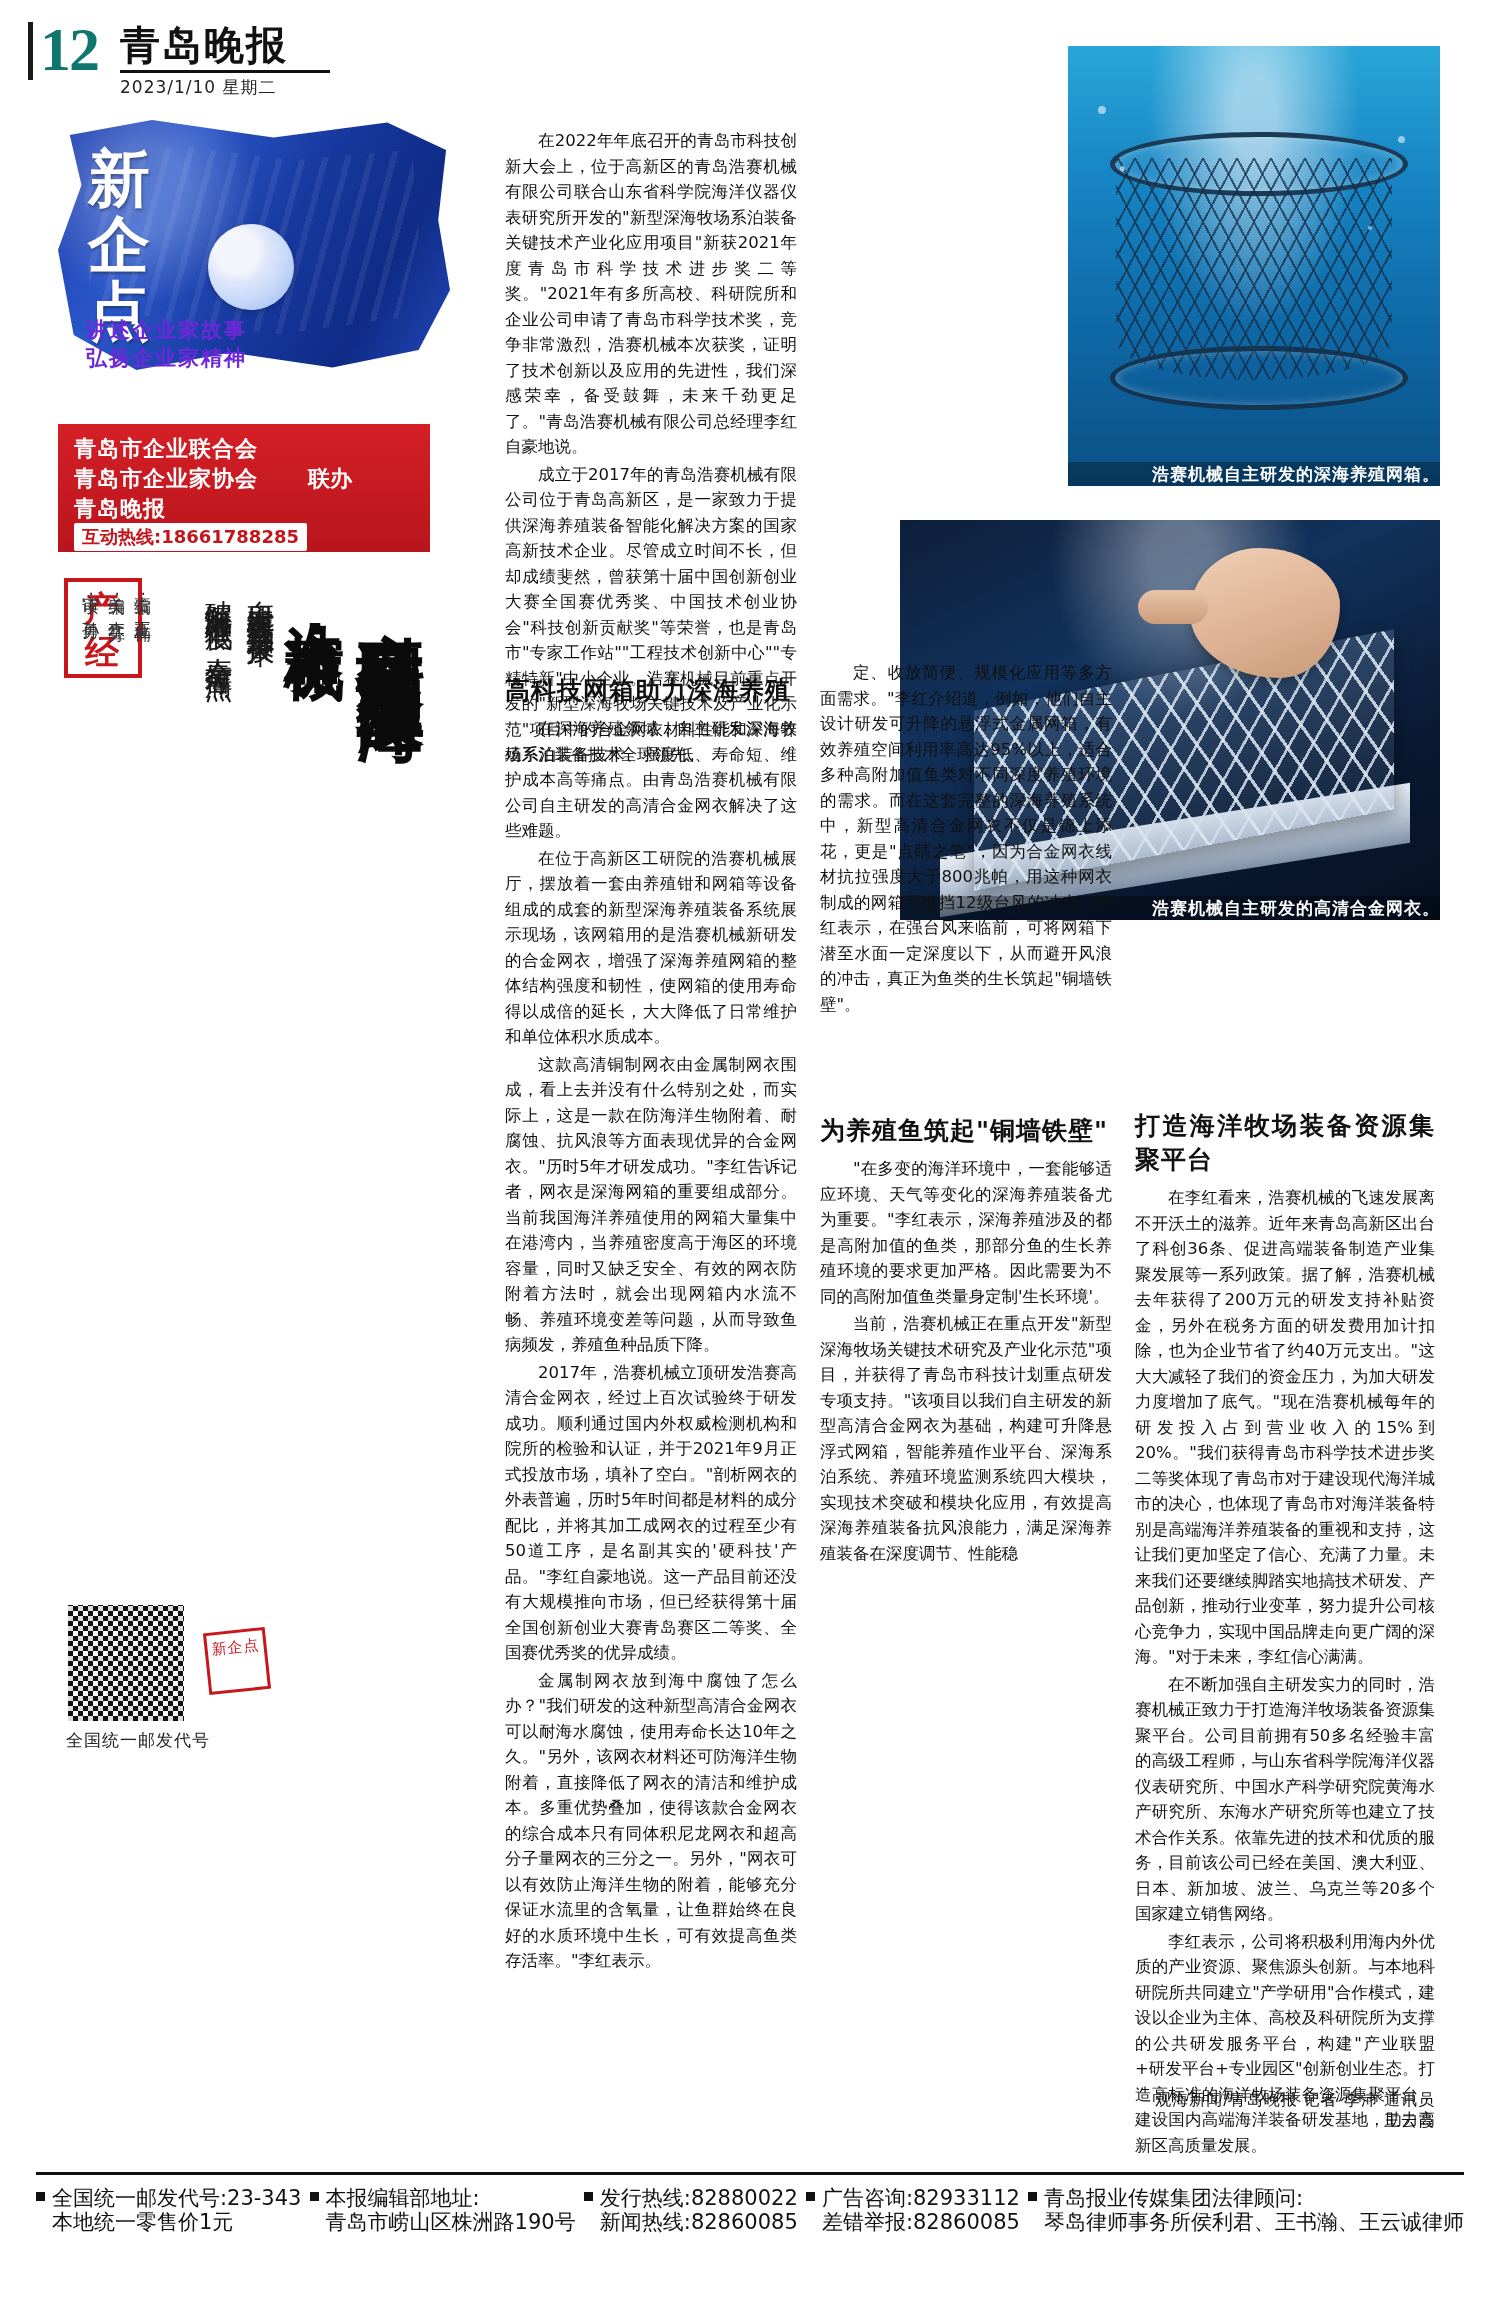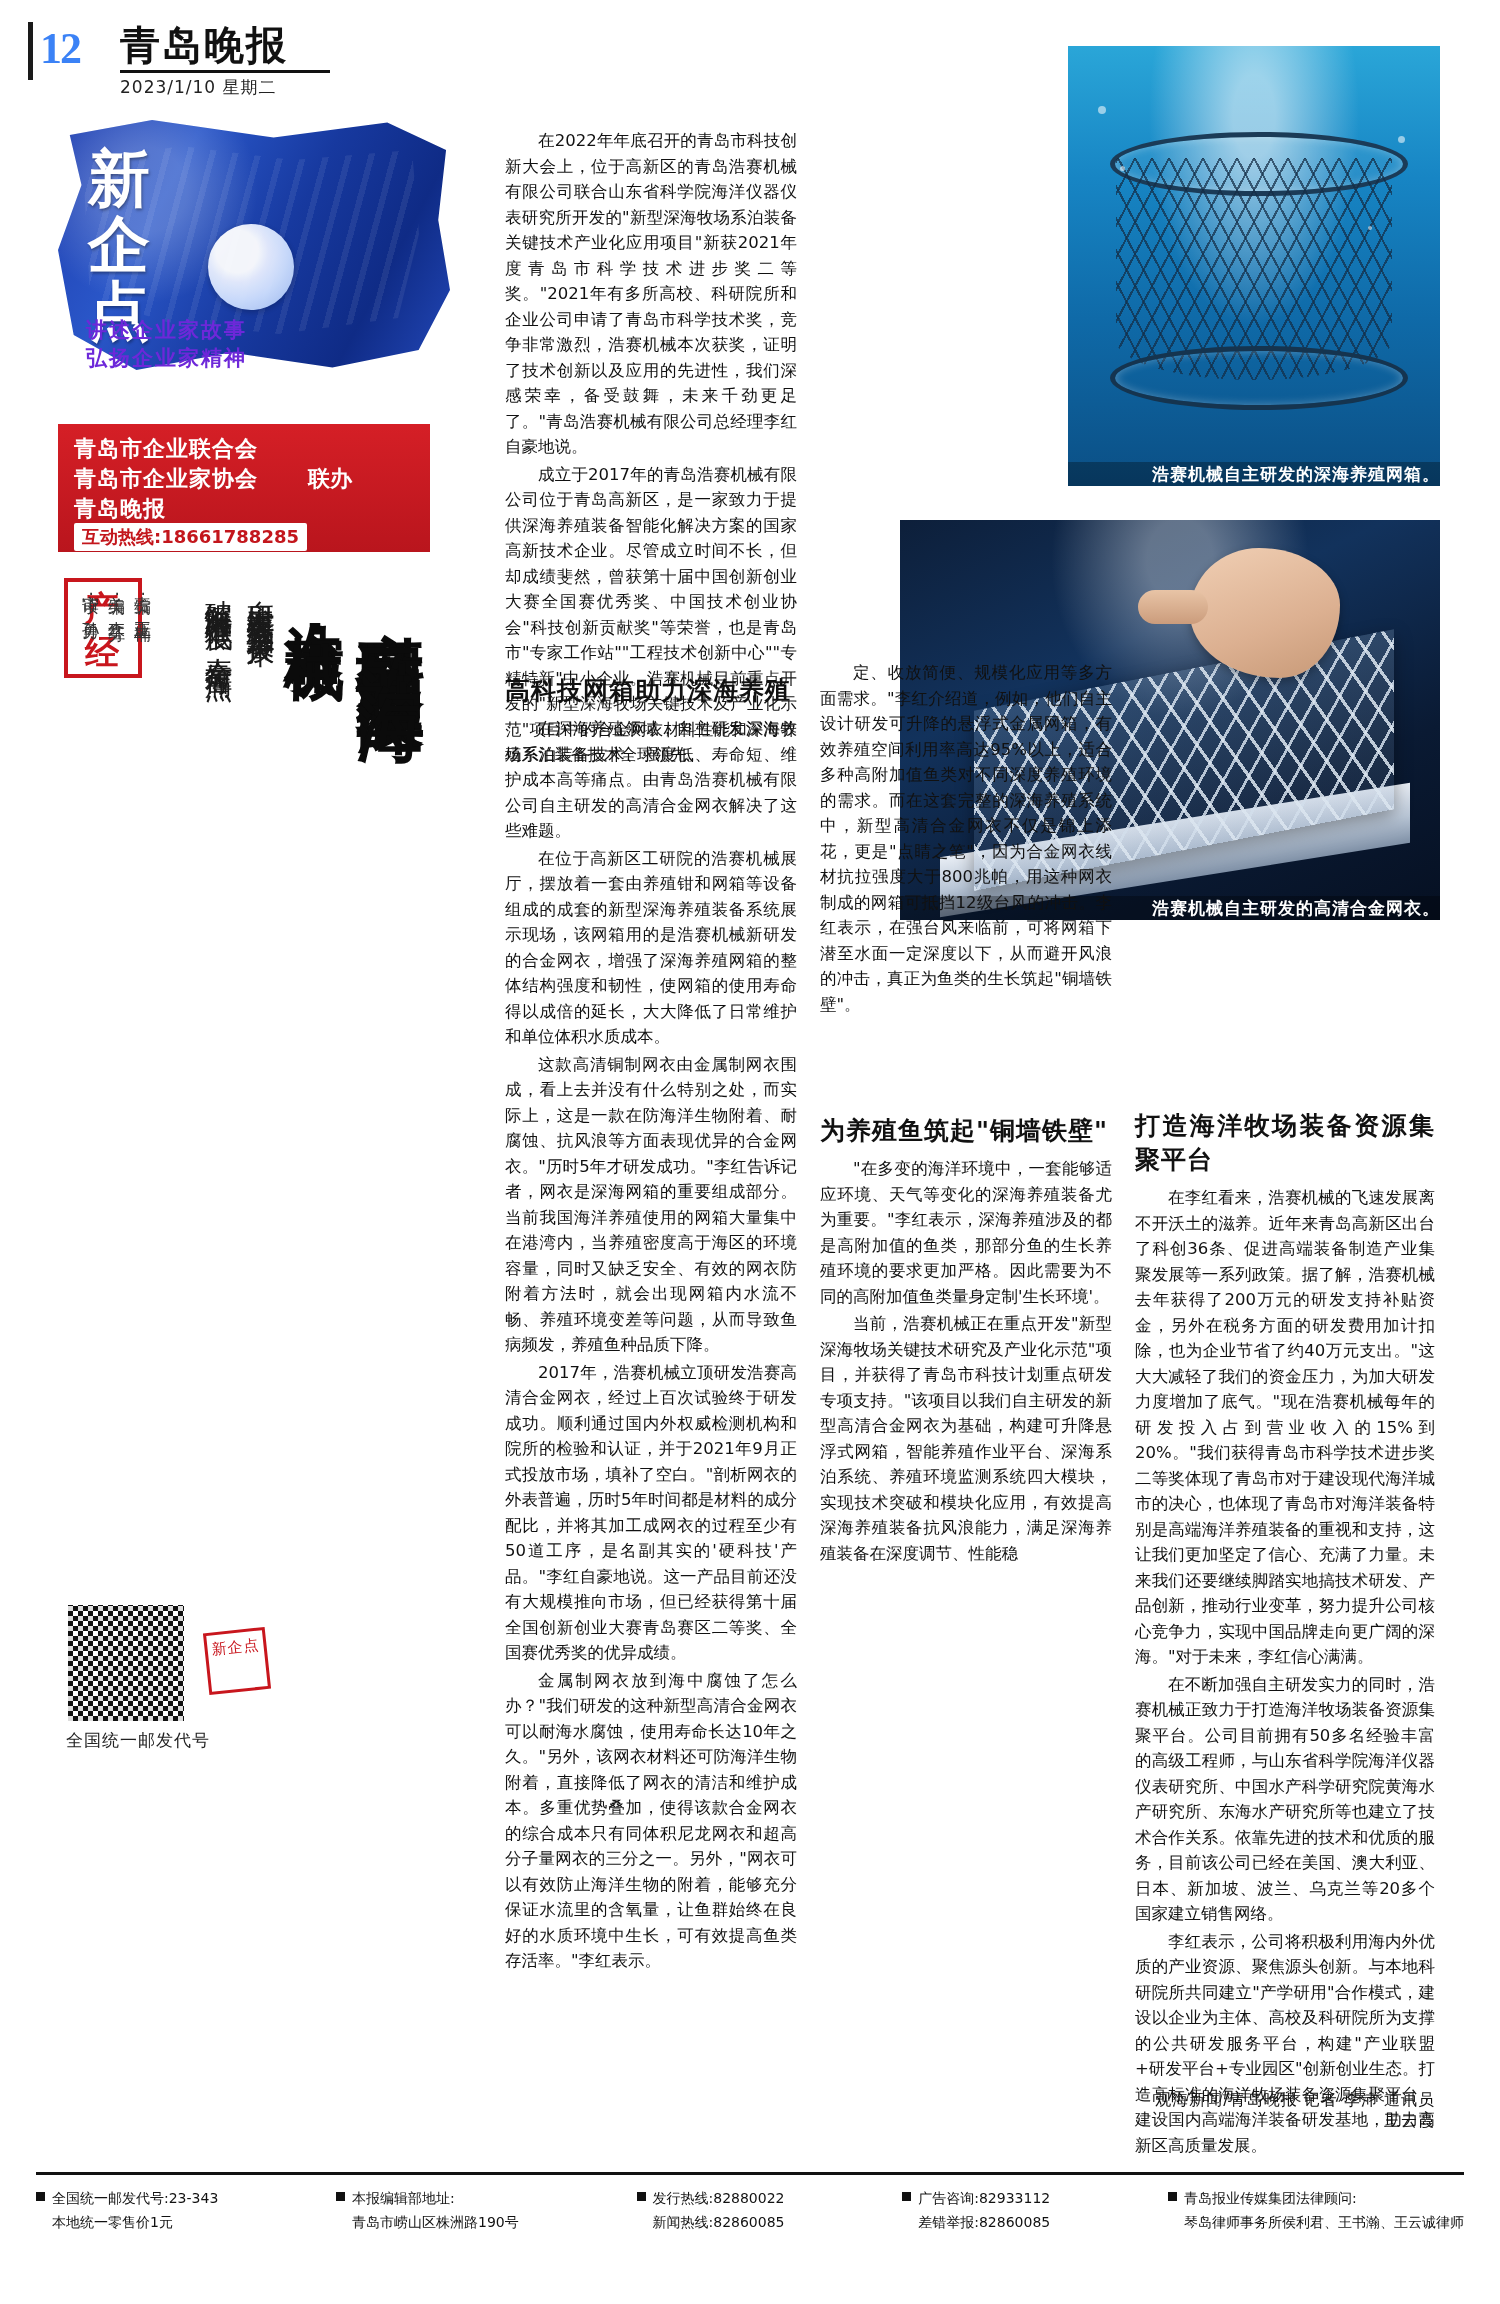--- a/index.html
+++ b/index.html
@@ -11,21 +11,21 @@
     position:relative;
     overflow:hidden;
   }
   .page{position:relative;width:1500px;height:2304px;}
 
   
   .masthead{position:absolute;left:40px;top:18px;width:420px;height:90px;}
   .page-num{
     position:absolute;left:0;top:0;
     font-family:"Liberation Serif", serif;
-    font-size:44px;line-height:62px;font-weight:bold;color:#3b82f6;
+    font-size:62px;line-height:62px;font-weight:bold;color:#0f766e;
     letter-spacing:-2px;
   }
   .page-num-bar{position:absolute;left:-12px;top:4px;width:5px;height:58px;background:#1a1a1a;}
   .paper-name{
     position:absolute;left:80px;top:6px;
     font-size:40px;line-height:42px;font-weight:bold;color:#111;
     letter-spacing:2px;
     font-family:"DejaVu Sans", sans-serif;
   }
   .paper-rule{position:absolute;left:80px;top:52px;width:210px;height:3px;background:#111;}
@@ -236,21 +236,21 @@
   }
   .glow{
     position:absolute;left:150px;top:0;width:260px;height:200px;
     background:radial-gradient(ellipse at 50% 20%, rgba(255,255,255,.35) 0 18%, rgba(255,255,255,0) 70%);
   }
 
   
   .footer-rule{position:absolute;left:36px;top:2172px;width:1428px;height:3px;background:#111;}
   .footer{
     position:absolute;left:36px;top:2186px;width:1428px;
-    font-size:14px;line-height:24px;color:#111;
+    font-size:21px;line-height:24px;color:#111;
     font-family:"DejaVu Sans", sans-serif;
     display:flex;justify-content:space-between;align-items:center;
   }
   .footer .fcol{position:relative;padding-left:16px;}
   .footer .fcol:before{
     content:"";position:absolute;left:0;top:6px;width:9px;height:9px;background:#111;
   }
   .footer .fcol div:nth-child(2){padding-left:0;}
   .footer .line2{position:relative;}
 

